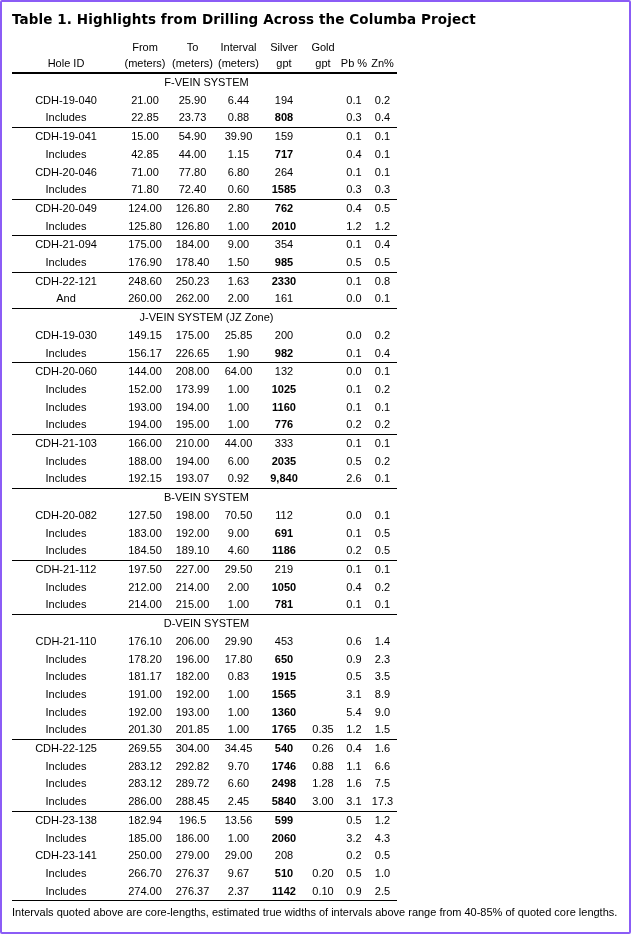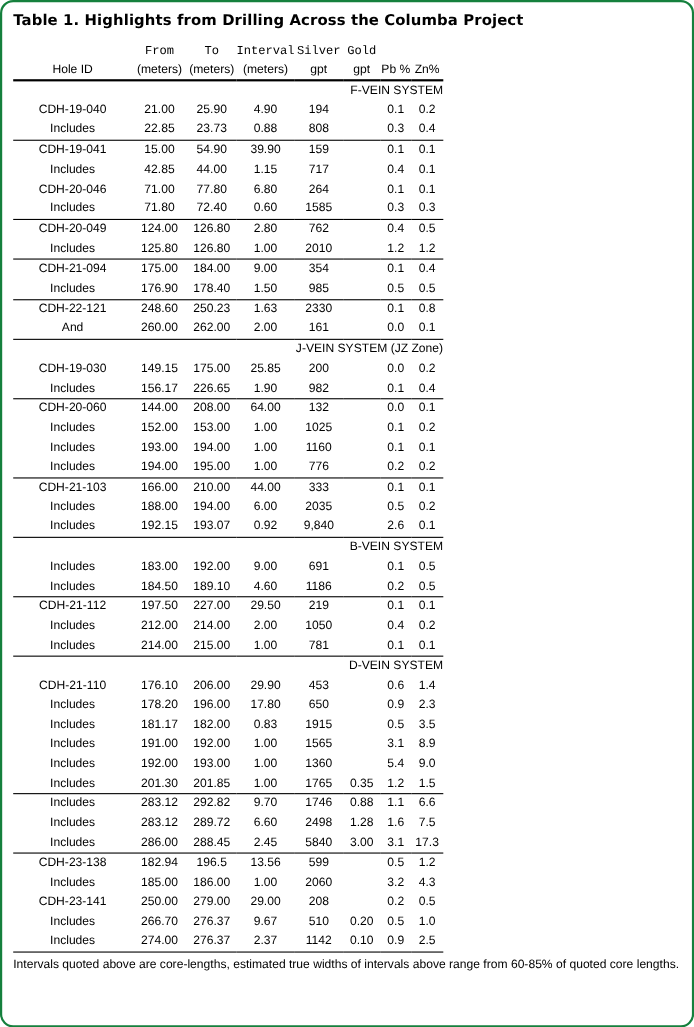--- a/index.html
+++ b/index.html
@@ -6,22 +6,22 @@
     margin: 0;
     padding: 0;
     background: #ffffff;
     font-family: "Liberation Sans", sans-serif;
   }
   .card {
     box-sizing: border-box;
     width: 631px;
     height: 934px;
     background: #ffffff;
-    border: 2px solid #15803d;
-    border-radius: 12px;
+    border: 2px solid #8b5cf6;
+    border-radius: 2px;
     padding: 7px 10px 0 10px;
     overflow: hidden;
   }
   .title {
     font-family: "DejaVu Sans", sans-serif;
     font-weight: bold;
     font-size: 13.5px;
     color: #000000;
     padding: 2px 0 9px 0;
     letter-spacing: 0.1px;
@@ -40,37 +40,36 @@
     height: 17.7px;
     line-height: 17.7px;
     font-weight: normal;
     white-space: nowrap;
     overflow: visible;
   }
   thead tr.h1 th {
     height: 15px;
     line-height: 15px;
     vertical-align: bottom;
-    font-family: Liberation Mono, monospace;
   }
   thead tr.h2 th {
     height: 17px;
     line-height: 17px;
     vertical-align: bottom;
     border-bottom: 2px solid #000000;
   }
   tbody tr.rule td {
     border-bottom: 1.5px solid #000000;
   }
   tbody td.section {
-    text-align: right;
+    text-align: center;
     padding-left: 4px;
   }
   tbody td.bold {
-    font-weight: normal;
+    font-weight: bold;
   }
   .footnote {
     font-size: 11px;
     color: #000000;
     padding: 5px 0 0 0;
     white-space: nowrap;
   }
 </style>
 </head>
 <body>
@@ -113,21 +112,21 @@
       </tr>
     </thead>
     <tbody id="table-body">
         <tr>
           <td colspan="8" class="section">F-VEIN SYSTEM</td>
         </tr>
         <tr>
           <td>CDH-19-040</td>
           <td>21.00</td>
           <td>25.90</td>
-          <td>4.90</td>
+          <td>6.44</td>
           <td>194</td>
           <td></td>
           <td>0.1</td>
           <td>0.2</td>
         </tr>
         <tr class="rule">
           <td>Includes</td>
           <td>22.85</td>
           <td>23.73</td>
           <td>0.88</td>
@@ -265,21 +264,21 @@
           <td>208.00</td>
           <td>64.00</td>
           <td>132</td>
           <td></td>
           <td>0.0</td>
           <td>0.1</td>
         </tr>
         <tr>
           <td>Includes</td>
           <td>152.00</td>
-          <td>153.00</td>
+          <td>173.99</td>
           <td>1.00</td>
           <td class="bold">1025</td>
           <td></td>
           <td>0.1</td>
           <td>0.2</td>
         </tr>
         <tr>
           <td>Includes</td>
           <td>193.00</td>
           <td>194.00</td>
@@ -326,20 +325,30 @@
           <td>0.92</td>
           <td class="bold">9,840</td>
           <td></td>
           <td>2.6</td>
           <td>0.1</td>
         </tr>
         <tr>
           <td colspan="8" class="section">B-VEIN SYSTEM</td>
         </tr>
         <tr>
+          <td>CDH-20-082</td>
+          <td>127.50</td>
+          <td>198.00</td>
+          <td>70.50</td>
+          <td>112</td>
+          <td></td>
+          <td>0.0</td>
+          <td>0.1</td>
+        </tr>
+        <tr>
           <td>Includes</td>
           <td>183.00</td>
           <td>192.00</td>
           <td>9.00</td>
           <td class="bold">691</td>
           <td></td>
           <td>0.1</td>
           <td>0.5</td>
         </tr>
         <tr class="rule">
@@ -437,20 +446,30 @@
         </tr>
         <tr class="rule">
           <td>Includes</td>
           <td>201.30</td>
           <td>201.85</td>
           <td>1.00</td>
           <td class="bold">1765</td>
           <td>0.35</td>
           <td>1.2</td>
           <td>1.5</td>
+        </tr>
+        <tr>
+          <td>CDH-22-125</td>
+          <td>269.55</td>
+          <td>304.00</td>
+          <td>34.45</td>
+          <td class="bold">540</td>
+          <td>0.26</td>
+          <td>0.4</td>
+          <td>1.6</td>
         </tr>
         <tr>
           <td>Includes</td>
           <td>283.12</td>
           <td>292.82</td>
           <td>9.70</td>
           <td class="bold">1746</td>
           <td>0.88</td>
           <td>1.1</td>
           <td>6.6</td>
@@ -521,15 +540,15 @@
           <td>276.37</td>
           <td>2.37</td>
           <td class="bold">1142</td>
           <td>0.10</td>
           <td>0.9</td>
           <td>2.5</td>
         </tr>
       </tbody>
   </table>
 
-  <div class="footnote">Intervals quoted above are core-lengths, estimated true widths of intervals above range from 60-85% of quoted core lengths.</div>
+  <div class="footnote">Intervals quoted above are core-lengths, estimated true widths of intervals above range from 40-85% of quoted core lengths.</div>
 
 </div>
 
 </body></html>

